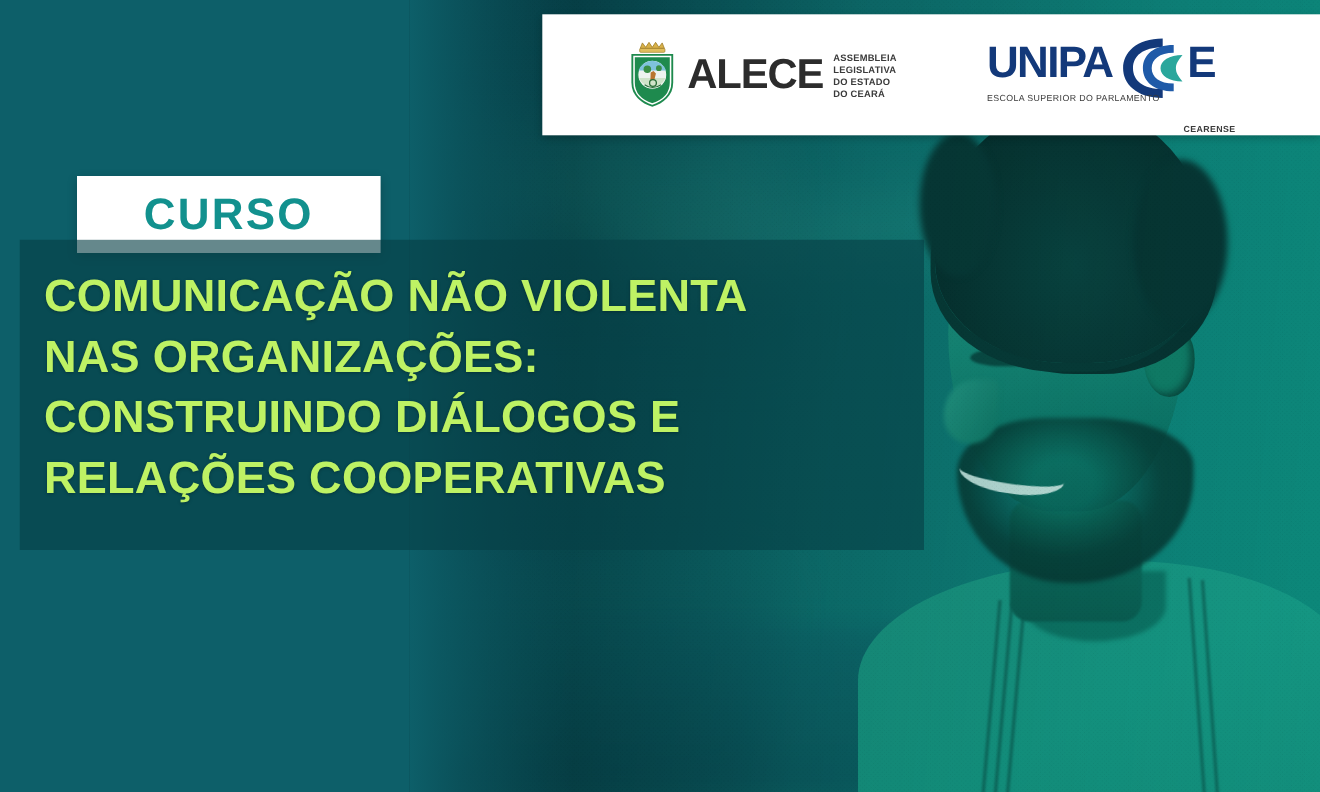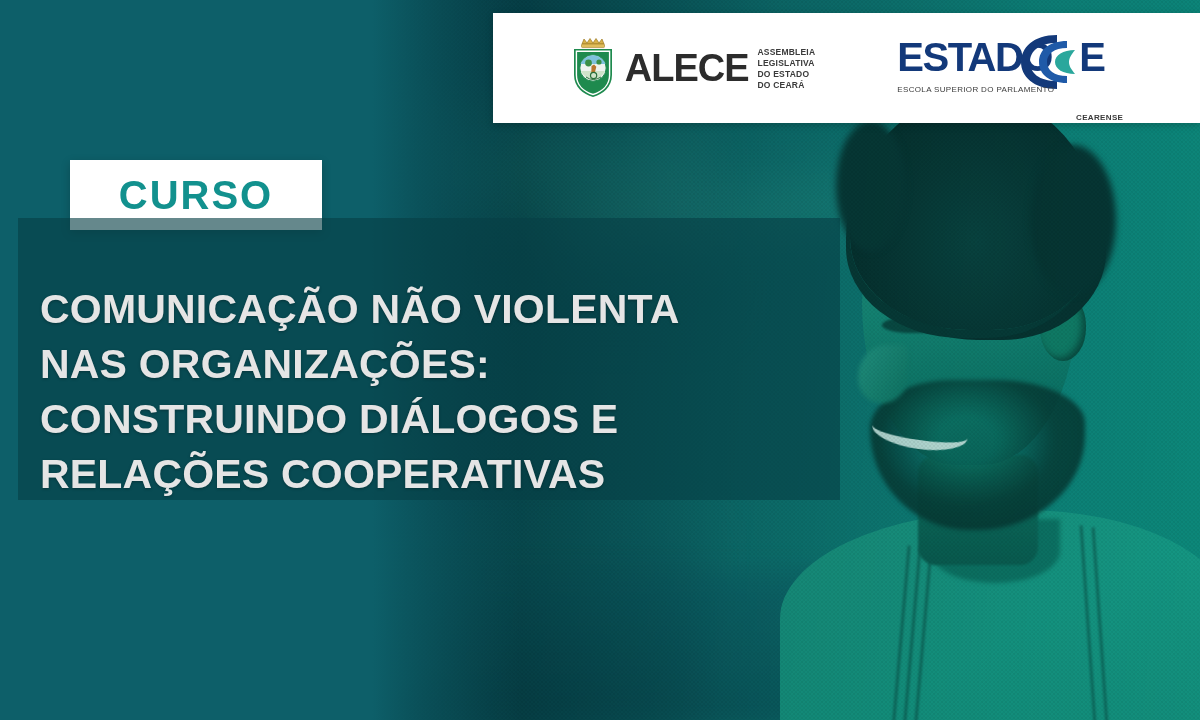--- a/index.html
+++ b/index.html
@@ -210,42 +210,41 @@
   .uni-sub-right {
     position:absolute; right:0px; top:52px;
     font-family:"Liberation Sans", sans-serif;
     font-size:8px; font-weight:bold; color:#3a3a3a; letter-spacing:.35px;
     text-transform:uppercase;
     margin-top:28px;
   }
 
   
   .curso-badge {
-    position:absolute; left:70px; top:160px; width:252px; height:70px;
+    position:absolute; left:70px; top:160px; width:276px; height:70px;
     background:#ffffff; display:flex; align-items:center; justify-content:center;
     box-shadow:0 3px 9px rgba(0,0,0,.20);
   }
   .curso-badge span {
     font-family:"Liberation Sans", sans-serif;
     font-weight:bold; font-size:40px; letter-spacing:2px; color:#12918e;
   }
 
   
   .title-panel {
     position:absolute; left:18px; top:218px; width:822px; height:282px;
     background:rgba(6,63,69,.62);
   }
   .title-text {
     position:absolute; left:40px; top:242px; width:810px;
     font-family:"Liberation Sans", sans-serif;
     font-weight:bold; font-size:41px; line-height:55px;
-    color:#e5e5e5; letter-spacing:.2px;
+    color:#bef264; letter-spacing:.2px;
     text-shadow:0 1px 3px rgba(0,0,0,.30);
     white-space:pre-line;
-    margin-top:40px;
   }
 </style>
 </head>
 <body>
 
 <div class="stage">
 
   <div class="photo">
     <div class="photo-base"></div>
 
@@ -312,21 +311,21 @@
       <div class="alece-word">ALECE</div>
       <div class="alece-sub">
         <div>ASSEMBLEIA</div>
         <div>LEGISLATIVA</div>
         <div>DO ESTADO</div>
         <div>DO CEARÁ</div>
       </div>
     </div>
 
     <div class="unipace">
-      <div class="uni-word">ESTADO</div>
+      <div class="uni-word">UNIPA</div>
       <div class="uni-swoosh">
         <svg width="92" height="62" viewBox="0 0 92 62" aria-hidden="true">
           <path d="M52 4 C28 4 16 17 16 31 C16 45 28 58 52 58 L52 50 C34 50 25 42 25 31 C25 20 34 12 52 12 Z" fill="#13397a"></path>
           <path d="M62 10 C44 10 34 19 34 31 C34 43 44 52 62 52 L62 45 C49 45 42 39 42 31 C42 23 49 17 62 17 Z" fill="#1f5aa8"></path>
           <path d="M70 19 C58 19 50 24 50 31 C50 38 58 43 70 43 C66 38 64 35 64 31 C64 27 66 24 70 19 Z" fill="#2aa79c"></path>
         </svg>
       </div>
       <div class="uni-e">E</div>
       <div class="uni-sub-left">ESCOLA SUPERIOR DO PARLAMENTO</div>
       <div class="uni-sub-right">CEARENSE</div>

